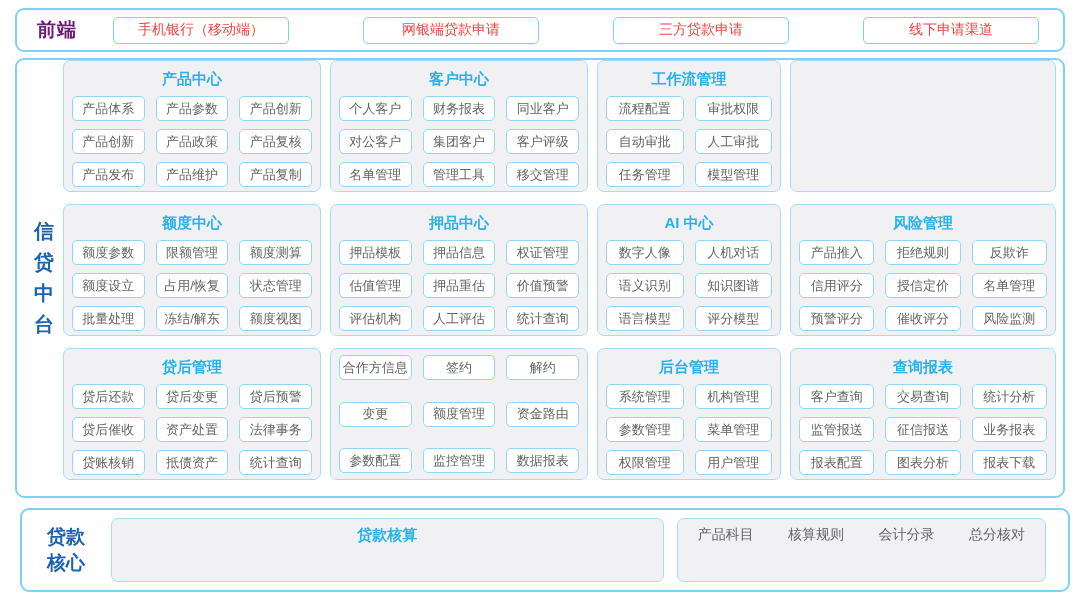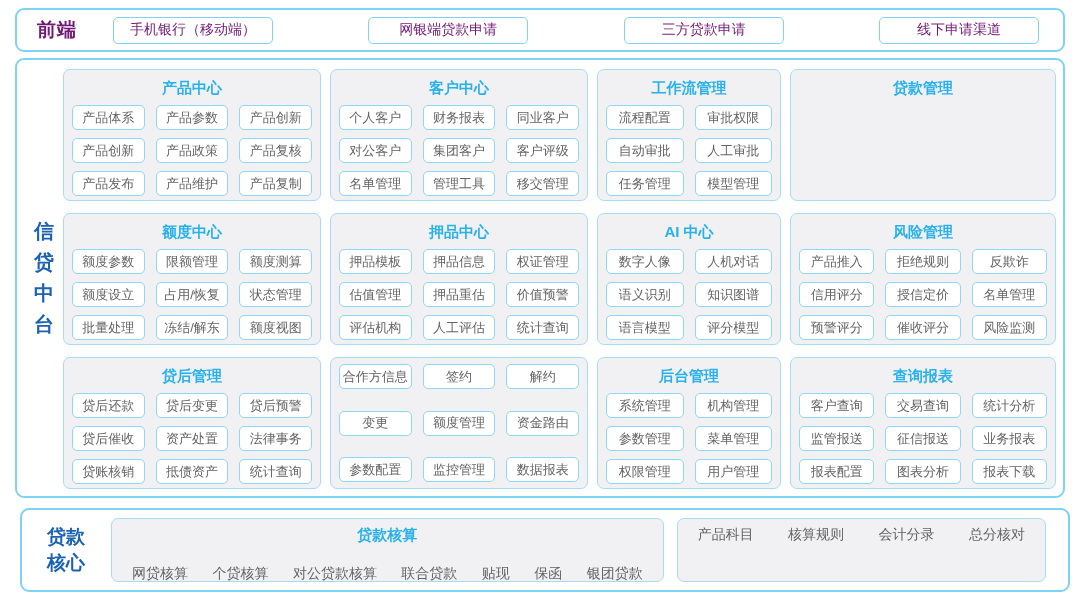--- a/index.html
+++ b/index.html
@@ -22,36 +22,36 @@
     left: 15px; top: 8px; width: 1050px; height: 44px;
     display: flex; align-items: center;
     padding: 0 24px 0 20px;
   }
   .band-label {
     color: #701a75; font-weight: bold; font-size: 19px; letter-spacing: 1px;
     white-space: nowrap;
   }
   .chan-row { flex: 1; display: flex; justify-content: space-between; margin-left: 36px; }
   .chan-chip {
-    width: 160px; height: 27px;
+    width: 176px; height: 27px;
     border: 1.5px solid #7ed3f4; border-radius: 5px; background: #fff;
     display: flex; align-items: center; justify-content: center;
-    font-size: 14px; color: #701a75; white-space: nowrap;
+    font-size: 14px; color: #ef4444; white-space: nowrap;
   }
 
   
   .middle { left: 15px; top: 58px; width: 1050px; height: 440px; }
   .v-label {
     position: absolute; left: 13px; top: 50%; transform: translateY(-50%);
     width: 28px; text-align: center;
     color: #1b62b4; font-weight: bold; font-size: 20px; line-height: 1.55;
   }
   .v-label span { display: block; }
   .groups {
-    position: absolute; left: 46px; top: 9px;
+    position: absolute; left: 46px; top: 0;
     display: grid;
     grid-template-columns: 258px 258px 184px 266px;
     grid-template-rows: repeat(3, 132px);
     gap: 12px 9px;
     border-radius: 26px;
   }
   .group {
     background: #f1f1f4;
     border: 1.5px solid #a6ddf6;
     border-radius: 7px;
@@ -88,21 +88,21 @@
   .core-sections { flex: 1; display: flex; gap: 13px; margin-left: 12px; }
   .core-section {
     background: #f1f1f4;
     border: 1.5px solid #a6ddf6;
     border-radius: 7px;
     height: 64px;
     padding: 7px 20px 0;
   }
   .core-section.wide { flex: 1.56; }
   .core-section.narrow { flex: 1; }
-  .core-title { text-align: center; color: #29b2ea; font-weight: bold; font-size: 15px; margin-bottom: 20px; }
+  .core-title { text-align: center; color: #29b2ea; font-weight: bold; font-size: 15px; margin-bottom: 0; }
   .core-items { display: flex; justify-content: space-between; font-size: 14px; color: #636363; }
   .core-items span { white-space: nowrap; }
 </style>
 </head>
 <body>
 
 <div class="canvas">
 
   <div class="band frontend">
     <div class="band-label">前端</div>
@@ -155,21 +155,20 @@
           <div class="chip-grid cols-2">
             <div class="chip">流程配置</div>
             <div class="chip">审批权限</div>
             <div class="chip">自动审批</div>
             <div class="chip">人工审批</div>
             <div class="chip">任务管理</div>
             <div class="chip">模型管理</div>
           </div>
         </div>
         <div class="group">
-          <div class="group-title">贷款管理</div>
         </div>
         <div class="group">
           <div class="group-title">额度中心</div>
           <div class="chip-grid cols-3">
             <div class="chip">额度参数</div>
             <div class="chip">限额管理</div>
             <div class="chip">额度测算</div>
             <div class="chip">额度设立</div>
             <div class="chip">占用/恢复</div>
             <div class="chip">状态管理</div>
@@ -273,29 +272,20 @@
   </div>
 
   <div class="band core">
     <div class="core-label">
         <span>贷款</span>
         <span>核心</span>
       </div>
     <div class="core-sections">
         <div class="core-section wide">
           <div class="core-title">贷款核算</div>
-          <div class="core-items">
-            <span>网贷核算</span>
-            <span>个贷核算</span>
-            <span>对公贷款核算</span>
-            <span>联合贷款</span>
-            <span>贴现</span>
-            <span>保函</span>
-            <span>银团贷款</span>
-          </div>
         </div>
         <div class="core-section narrow">
           <div class="core-items">
             <span>产品科目</span>
             <span>核算规则</span>
             <span>会计分录</span>
             <span>总分核对</span>
           </div>
         </div>
       </div>

